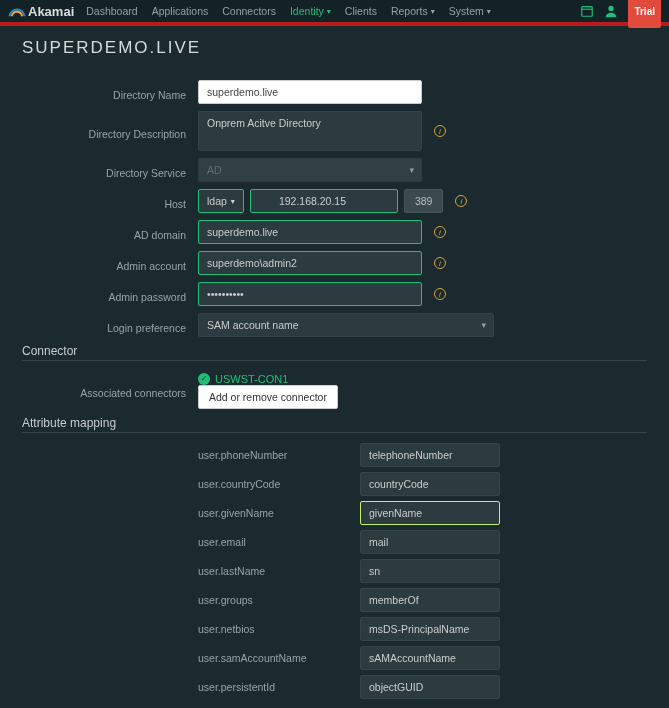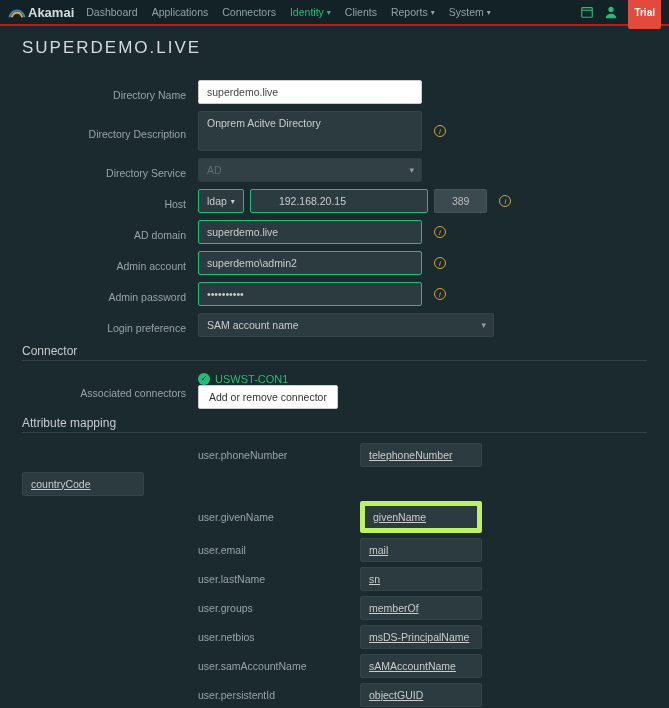--- a/index.html
+++ b/index.html
@@ -11,21 +11,21 @@
     width: 669px;
     height: 708px;
     overflow: hidden;
   }
   .topnav {
     display: flex;
     align-items: center;
     background: #132226;
     height: 26px;
     padding: 0 8px;
-    border-bottom: 2px solid #b91c1c;
+    border-bottom: 4px solid #b91c1c;
   }
   .logo {
     display: flex;
     align-items: center;
     font-weight: bold;
     font-size: 13px;
     color: #d9dde0;
     margin-right: 12px;
   }
   .logo-swoosh {
@@ -120,21 +120,21 @@
     border: 1px solid #1fbf7a;
     padding: 5px 8px;
     font-size: 10.5px;
     color: #ccc;
     border-radius: 2px;
     gap: 4px;
   }
   .host-port {
     background: #3a4a4e;
     border: 1px solid #455558;
-    padding: 5px 17px;
+    padding: 5px 10px;
     font-size: 10.5px;
     color: #bbb;
     border-radius: 2px;
   }
   select.text {
     appearance: none;
     -webkit-appearance: none;
     background-image: none;
     position: relative;
   }
@@ -197,25 +197,24 @@
     color: #97a4a8;
     font-size: 10.5px;
   }
   .attr-input {
     background: #2b3b3f;
     border: 1px solid #344548;
     color: #ccc;
     padding: 5px 8px;
     font-size: 10.5px;
     border-radius: 2px;
-    width: 122px;
-    text-decoration: underline;
+    width: 140px;
   }
   .attr-input.focus {
-    border: 5px solid #bef264;
+    border: 1px solid #bef264;
   }
   .caret { font-size: 8px; }
 </style>
 </head>
 <body>
 
 <div class="topnav">
   <div class="logo">
     <svg class="logo-swoosh" viewBox="0 0 24 18">
       <path d="M2 16 C 4 4, 20 4, 22 16" stroke="#2e8fd6" stroke-width="2.5" fill="none"></path>
@@ -278,21 +277,21 @@
     </div>
   </div>
 
   <div class="form-row">
     <div class="form-label">Host</div>
     <div class="form-control-wrap">
       <span class="host-scheme">
         <span>ldap</span>
         <span class="caret">▾</span>
       </span>
-      <input class="text green-border" style="width: 178px; padding-left: 28px;" value="192.168.20.15">
+      <input class="text green-border" style="width: 148px; padding-left: 28px;" value="192.168.20.15">
       <span class="host-port">389</span>
       <span class="info-icon">i</span>
     </div>
   </div>
 
   <div class="form-row">
     <div class="form-label">AD domain</div>
     <div class="form-control-wrap">
       <input class="text green-border" style="width: 224px;" value="superdemo.live">
       <span class="info-icon">i</span>
@@ -344,20 +343,21 @@
 
   <div class="section-header">Attribute mapping</div>
   <hr class="section-rule">
 
   <div id="attr-rows">
       <div class="attr-row">
         <div class="attr-label">user.phoneNumber</div>
         <input class="attr-input" value="telephoneNumber" style="">
       </div>
       <div class="attr-row">
+        <div class="attr-label">user.countryCode</div>
         <input class="attr-input" value="countryCode" style="">
       </div>
       <div class="attr-row">
         <div class="attr-label">user.givenName</div>
         <input class="attr-input focus" value="givenName" style="">
       </div>
       <div class="attr-row">
         <div class="attr-label">user.email</div>
         <input class="attr-input" value="mail" style="">
       </div>

